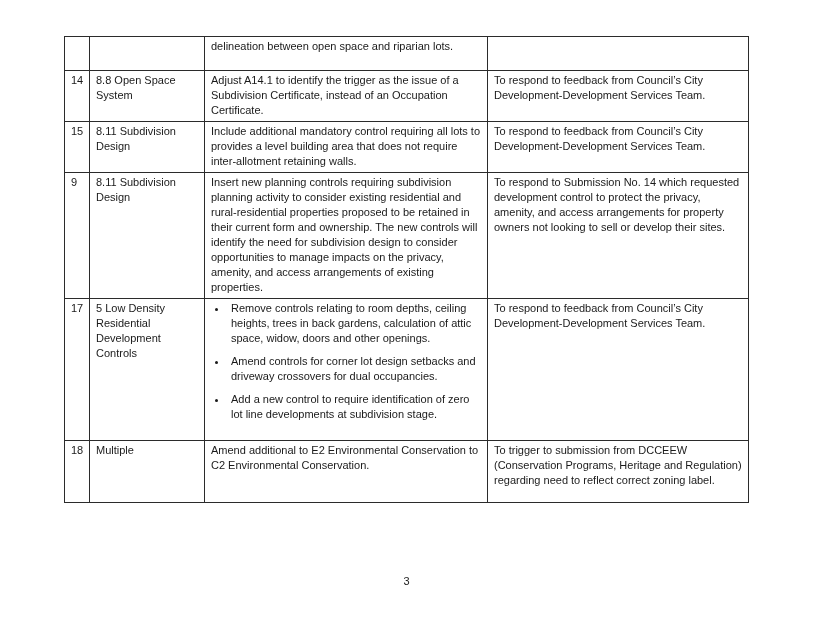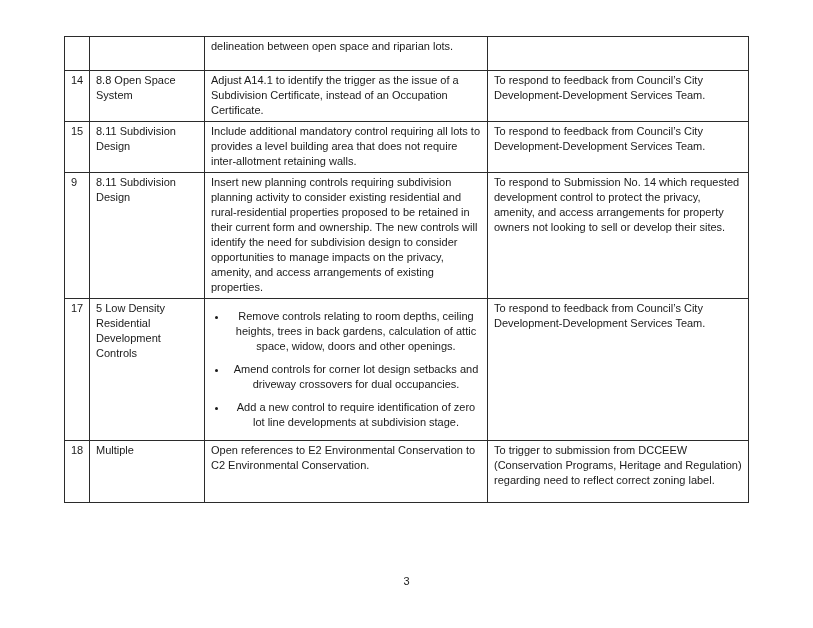--- a/index.html
+++ b/index.html
@@ -48,23 +48,22 @@
   tr.r2 td { height: 48px; }
   tr.r3 td { height: 120px; }
   tr.r4 td { height: 142px; }
   tr.r5 td { height: 62px; }
   td ul.bullets {
     margin: 0;
     padding: 0 0 0 17px;
     list-style-type: disc;
   }
   td ul.bullets li {
-    margin: 8px 0 8px 0;
+    margin: 0 0 8px 0;
     padding-left: 3px;
-    text-align: center;
   }
   td ul.bullets li:last-child { margin-bottom: 0; }
   .italic { }
   .pageno {
     position: absolute;
     left: 0;
     right: 0;
     top: 575px;
     text-align: center;
     font-size: 11px;
@@ -124,21 +123,21 @@
             <li>Add a new control to require identification of zero lot line developments at subdivision stage.</li>
           </ul>
         </td>
         <td>To respond to feedback from Council’s City Development-Development Services Team.</td>
       </tr>
 
       <tr class="r5">
         <td>18</td>
         <td>Multiple</td>
         <td>
-          <span>Open references to </span><span class="italic">E2 Environmental Conservation</span><span> to </span><span class="italic">C2 Environmental Conservation</span><span>.</span>
+          <span>Amend additional to </span><span class="italic">E2 Environmental Conservation</span><span> to </span><span class="italic">C2 Environmental Conservation</span><span>.</span>
         </td>
         <td>To trigger to submission from DCCEEW (Conservation Programs, Heritage and Regulation) regarding need to reflect correct zoning label.</td>
       </tr>
 
     </tbody>
   </table>
 
   <div class="pageno">3</div>
 
 </div>

